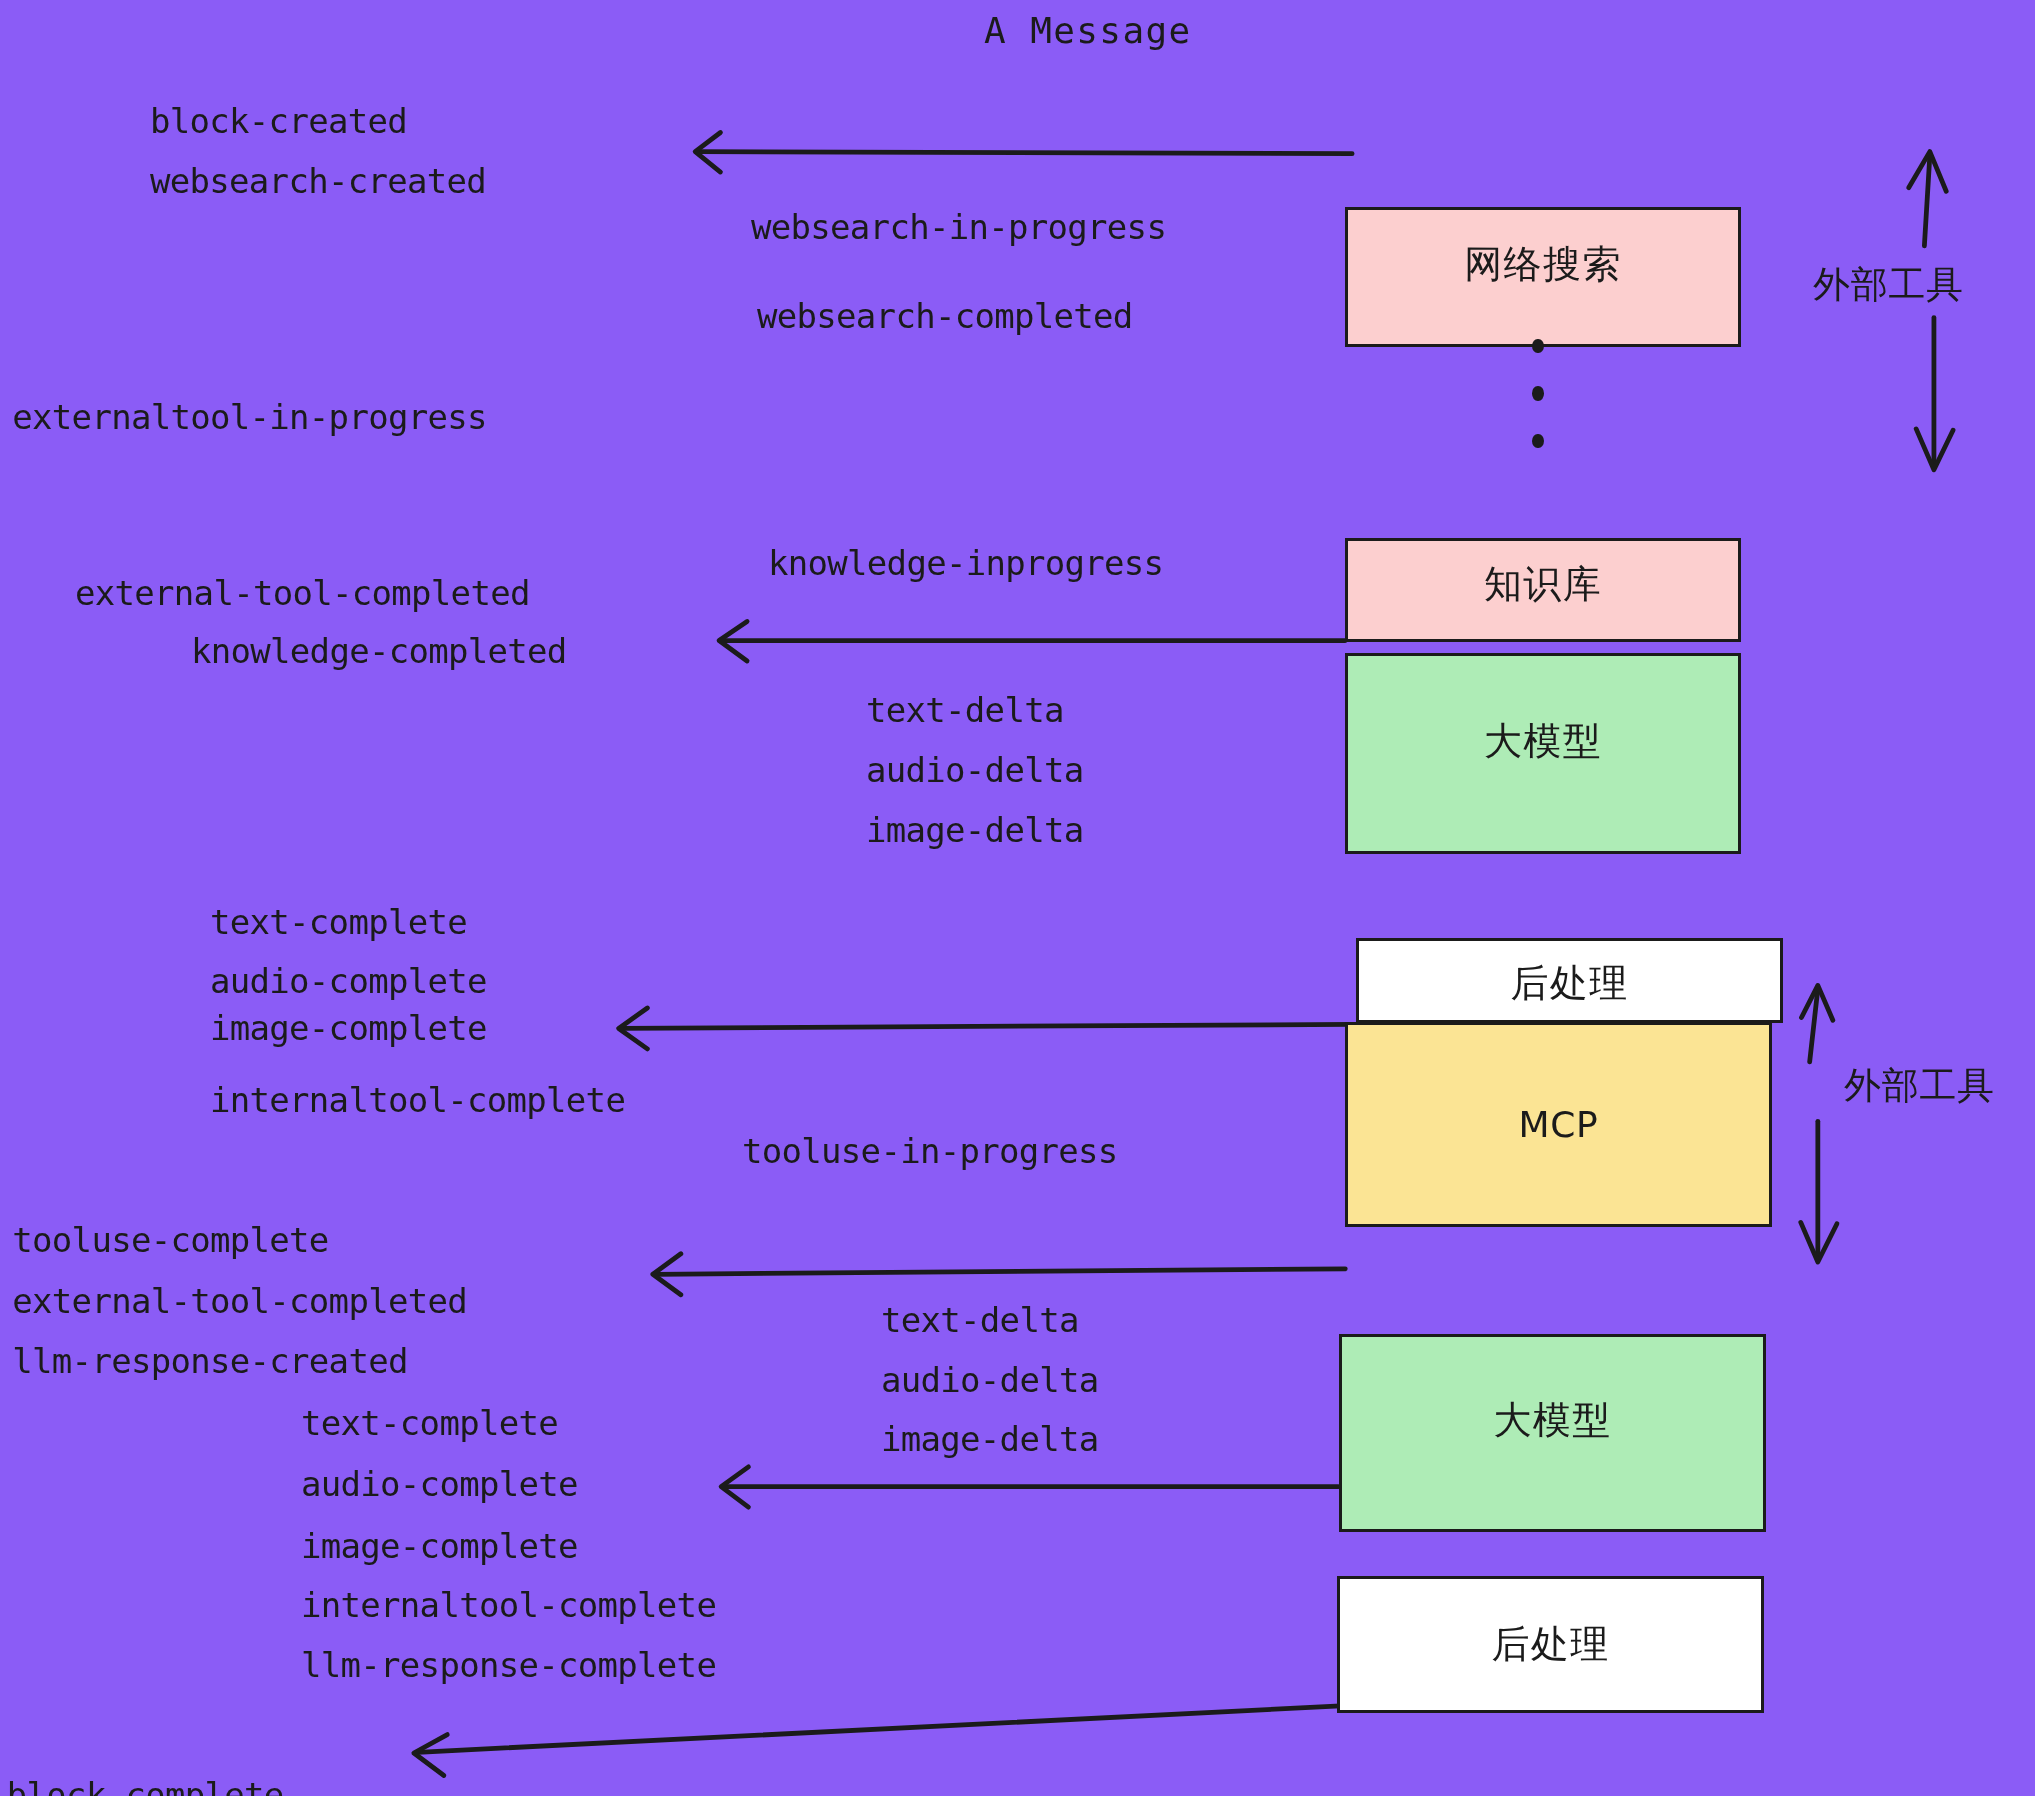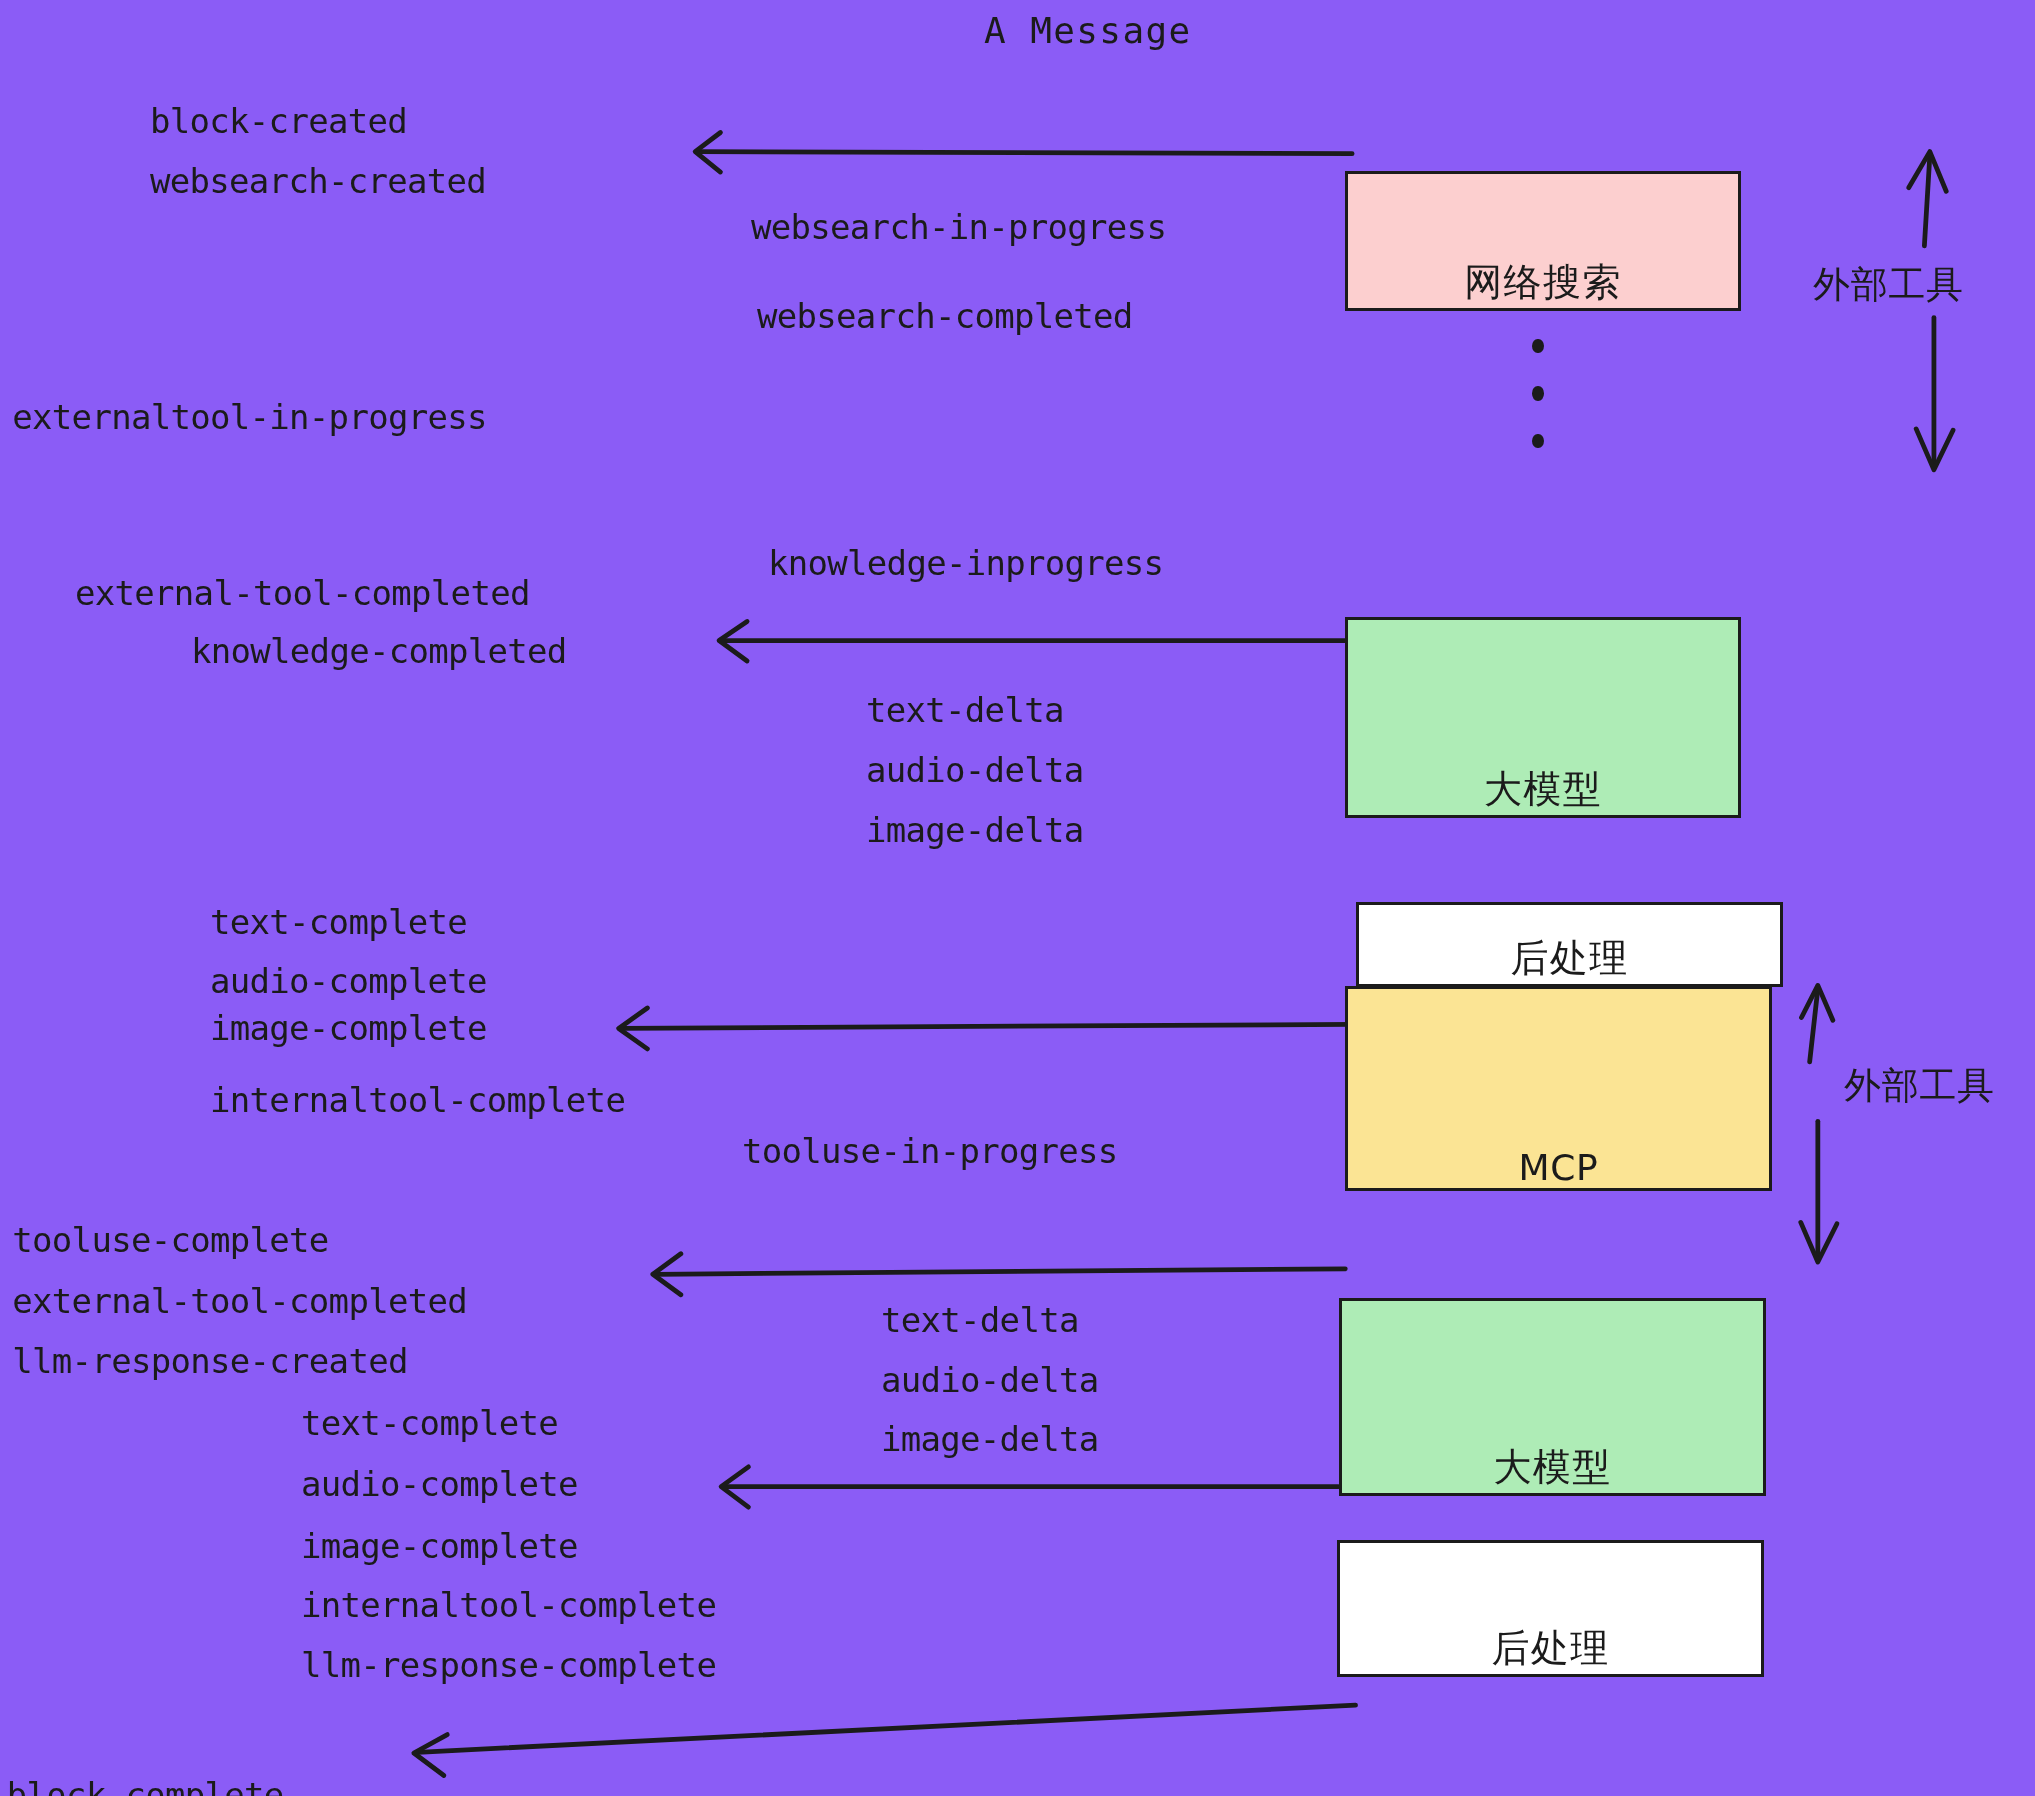--- a/index.html
+++ b/index.html
@@ -30,26 +30,27 @@
     color: #1b1b1b;
     font-family: "DejaVu Sans Mono", "Liberation Mono", monospace;
     font-size: 36px;
     letter-spacing: 1.4px;
   }
   .node {
     position: absolute;
     box-sizing: border-box;
     border: 3.4px solid #1b1b1b;
     display: flex;
-    align-items: flex-end;
+    align-items: flex-start;
     justify-content: center;
     color: #1b1b1b;
     font-family: "DejaVu Sans", "Liberation Sans", sans-serif;
     font-size: 38px;
     letter-spacing: 1.4px;
+    margin-top: 36px;
   }
   .node > span { display: block; }
   .node.pink   { background: #fccfcf; }
   .node.green  { background: #aeecb6; }
   .node.yellow { background: #fbe494; }
   .node.plain  { background: #ffffff; }
   .node.mcp    { font-size: 36px; letter-spacing: 0.7px; }
   .grouplabel {
     position: absolute;
     white-space: nowrap;
@@ -143,20 +144,23 @@
   <div class="node pink" style="left:1345px; top:171px; width:396px; height:140px; padding-top:29px;">
     <span>网络搜索</span>
   </div>
 
   <div class="dots" style="left:1531px; top:339px; width:13.7px; height:109px;">
     <span class="dot"></span>
     <span class="dot"></span>
     <span class="dot"></span>
   </div>
 
+  <div class="node pink" style="left:1345px; top:502px; width:396px; height:104px; padding-top:18px;">
+    <span>知识库</span>
+  </div>
 
   <div class="node green" style="left:1345px; top:617px; width:396px; height:201px; padding-top:60px;">
     <span>大模型</span>
   </div>
 
   <div class="node plain" style="left:1356px; top:902px; width:427px; height:85px; padding-top:17px;">
     <span>后处理</span>
   </div>
 
   <div class="node yellow mcp" style="left:1345px; top:986px; width:427px; height:205px; padding-top:79px;">

